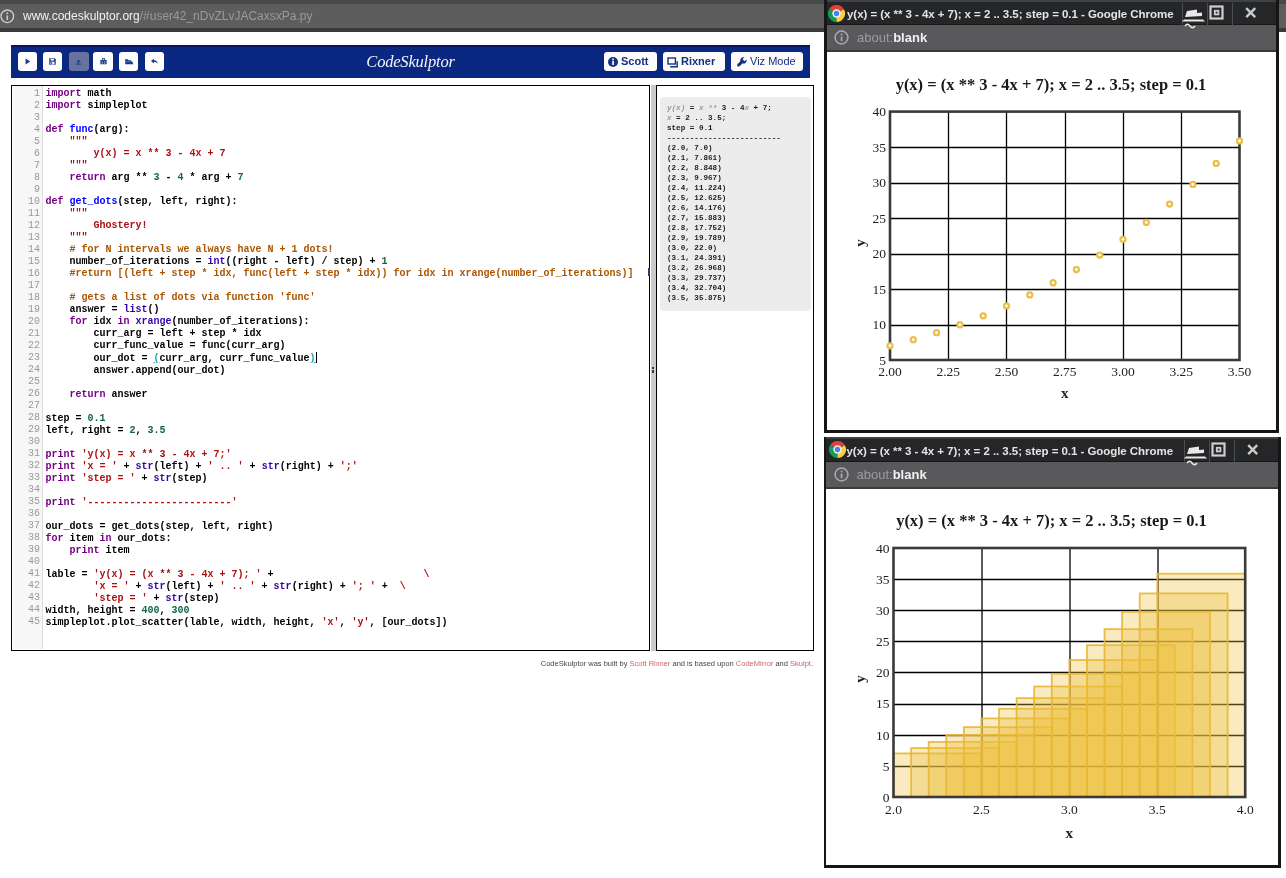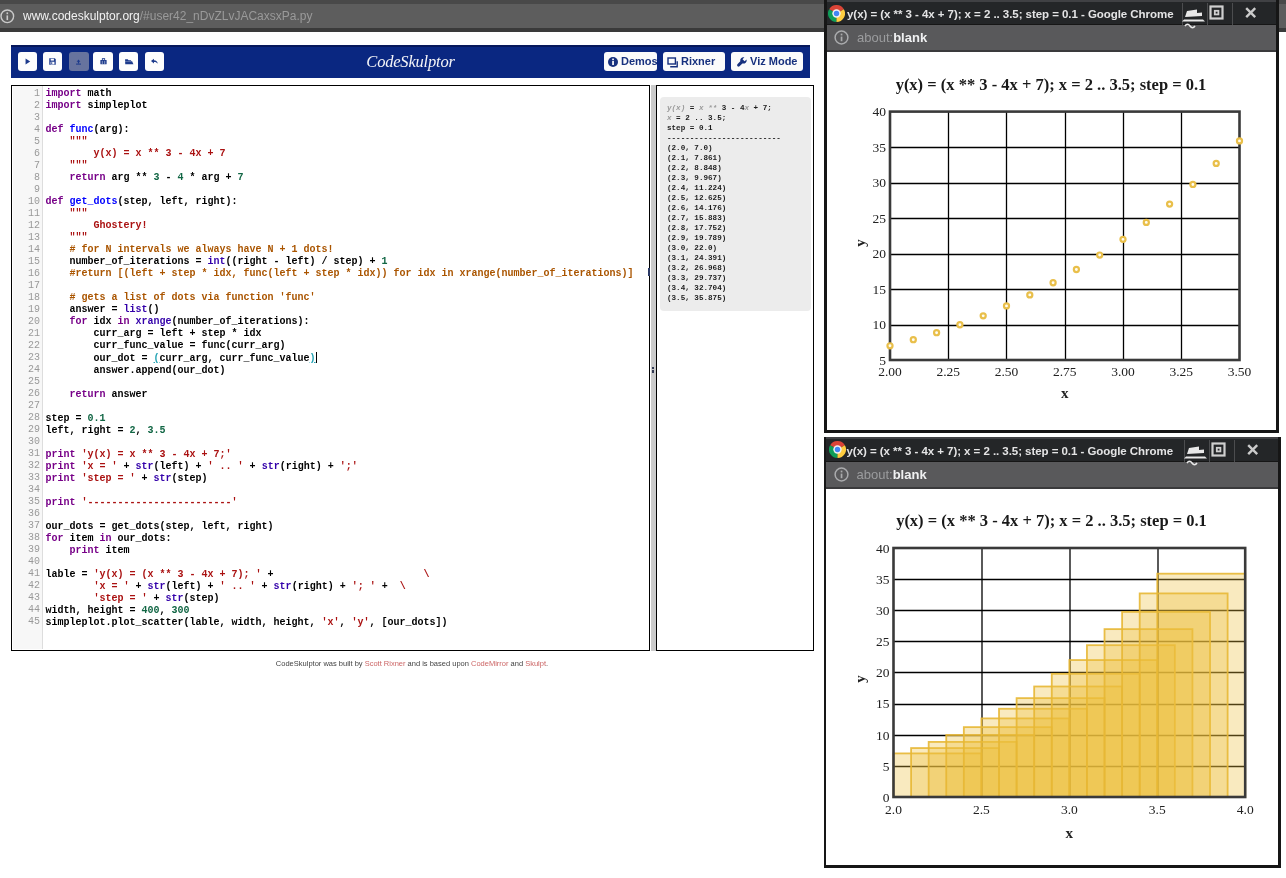--- a/index.html
+++ b/index.html
@@ -61,48 +61,48 @@
 <svg class="abs" style="left:148.1px;top:55.0px;" width="13" height="13" viewBox="0 0 20 20">
     <path d="M9.2,5.6 L9.2,8 C12.6,8 14.6,9.8 15,13.6 C13.4,11.4 11.6,10.6 9.2,10.8 L9.2,13.2 L4.6,9.4 Z" fill="#1c3a8c"></path>
   </svg>
 <div class="abs" style="left:11px;top:52px;width:799px;text-align:center;font-family:'Liberation Serif',serif;font-style:italic;font-size:16.5px;letter-spacing:-0.2px;color:#f5f5f8;">CodeSkulptor</div>
 <div class="abs" style="left:603.6px;top:52.2px;width:53px;height:19.3px;background:#fbfbfb;border-radius:3px;"></div>
 <svg class="abs" style="left:607px;top:56px;" width="12" height="12" viewBox="0 0 12 12">
     <circle cx="6" cy="6" r="5" fill="#16307e"></circle>
     <rect x="5.2" y="5" width="1.7" height="4" fill="#fff"></rect>
     <rect x="5.2" y="2.6" width="1.7" height="1.6" fill="#fff"></rect>
   </svg>
-<div class="abs" style="left:621px;top:52.2px;width:36px;line-height:19.3px;font-weight:bold;font-size:11px;color:#16307e;">Demos</div>
+<div class="abs" style="left:621px;top:52.2px;width:36px;line-height:19.3px;font-weight:bold;font-size:11px;color:#16307e;">Scott</div>
 <div class="abs" style="left:663.4px;top:52.2px;width:61.6px;height:19.3px;background:#fbfbfb;border-radius:3px;"></div>
 <svg class="abs" style="left:667px;top:56.5px;" width="11" height="11" viewBox="0 0 11 11">
     <rect x="1" y="1" width="7.4" height="6" fill="none" stroke="#16307e" stroke-width="1.4"></rect>
     <path d="M3.2,9.8 h7 v-5.6" fill="none" stroke="#16307e" stroke-width="1.4"></path>
   </svg>
 <div class="abs" style="left:681px;top:52.2px;width:44px;line-height:19.3px;font-weight:bold;font-size:11px;color:#16307e;">Rixner</div>
 <div class="abs" style="left:731px;top:52.2px;width:71.9px;height:19.3px;background:#fbfbfb;border-radius:3px;"></div>
 <svg class="abs" style="left:736px;top:56px;" width="12" height="12" viewBox="0 0 12 12">
     <path d="M7.6,1.2 a3.3,3.3 0 0 0 -3.3,4.1 L1.4,8.2 a1.5,1.5 0 0 0 2.1,2.1 L6.4,7.4 a3.3,3.3 0 0 0 4.2,-4.0 L8.6,5.3 L6.5,3.3 L8.4,1.3 Z" fill="#16307e"></path>
   </svg>
-<div class="abs" style="left:750px;top:52.2px;width:52px;line-height:19.3px;font-weight:bold;font-size:11px;color:#16307e;">Viz Mode</div>
+<div class="abs" style="left:750px;top:52.2px;width:52px;line-height:19.3px;font-weight:normal;font-size:11px;color:#16307e;">Viz Mode</div>
 
 <div class="abs" style="left:11px;top:84.5px;width:639px;height:566px;border:1.5px solid #000;box-sizing:border-box;background:#fff;"></div>
 <div class="abs" style="left:12.5px;top:86px;width:29.5px;height:563px;background:#f7f7f7;border-right:1px solid #ddd;"></div>
 <div class="abs gut" style="left:0px;top:88px;width:40px;"><div>1</div><div>2</div><div>3</div><div>4</div><div>5</div><div>6</div><div>7</div><div>8</div><div>9</div><div>10</div><div>11</div><div>12</div><div>13</div><div>14</div><div>15</div><div>16</div><div>17</div><div>18</div><div>19</div><div>20</div><div>21</div><div>22</div><div>23</div><div>24</div><div>25</div><div>26</div><div>27</div><div>28</div><div>29</div><div>30</div><div>31</div><div>32</div><div>33</div><div>34</div><div>35</div><div>36</div><div>37</div><div>38</div><div>39</div><div>40</div><div>41</div><div>42</div><div>43</div><div>44</div><div>45</div></div>
 <div class="abs code" style="left:45.5px;top:88px;"><div><span class="k">import</span> math</div><div><span class="k">import</span> simpleplot</div><div>&nbsp;</div><div><span class="k">def</span> <span class="d">func</span>(arg):</div><div>    <span class="s">"""</span></div><div><span class="s">        y(x) = x ** 3 - 4x + 7</span></div><div>    <span class="s">"""</span></div><div>    <span class="k">return</span> arg ** <span class="n">3</span> - <span class="n">4</span> * arg + <span class="n">7</span></div><div>&nbsp;</div><div><span class="k">def</span> <span class="d">get_dots</span>(step, left, right):</div><div>    <span class="s">"""</span></div><div><span class="s">        Ghostery!</span></div><div>    <span class="s">"""</span></div><div>    <span class="c"># for N intervals we always have N + 1 dots!</span></div><div>    number_of_iterations = <span class="b">int</span>((right - left) / step) + <span class="n">1</span></div><div>    <span class="c">#return [(left + step * idx, func(left + step * idx)) for idx in xrange(number_of_iterations)]</span></div><div>&nbsp;</div><div>    <span class="c"># gets a list of dots via function 'func'</span></div><div>    answer = <span class="b">list</span>()</div><div>    <span class="k">for</span> idx <span class="k">in</span> <span class="b">xrange</span>(number_of_iterations):</div><div>        curr_arg = left + step * idx</div><div>        curr_func_value = func(curr_arg)</div><div>        our_dot = <span class="u">(</span>curr_arg, curr_func_value<span class="u">)</span><span style="display:inline-block;width:1.8px;height:11px;background:#000;vertical-align:-2px;"></span></div><div>        answer.append(our_dot)</div><div>&nbsp;</div><div>    <span class="k">return</span> answer</div><div>&nbsp;</div><div>step = <span class="n">0.1</span></div><div>left, right = <span class="n">2</span>, <span class="n">3.5</span></div><div>&nbsp;</div><div><span class="k">print</span> <span class="s">'y(x) = x ** 3 - 4x + 7;'</span></div><div><span class="k">print</span> <span class="s">'x = '</span> + <span class="b">str</span>(left) + <span class="s">' .. '</span> + <span class="b">str</span>(right) + <span class="s">';'</span></div><div><span class="k">print</span> <span class="s">'step = '</span> + <span class="b">str</span>(step)</div><div>&nbsp;</div><div><span class="k">print</span> <span class="s">'------------------------'</span></div><div>&nbsp;</div><div>our_dots = get_dots(step, left, right)</div><div><span class="k">for</span> item <span class="k">in</span> our_dots:</div><div>    <span class="k">print</span> item</div><div>&nbsp;</div><div>lable = <span class="s">'y(x) = (x ** 3 - 4x + 7); '</span> +                         <span class="s">\</span></div><div>        <span class="s">'x = '</span> + <span class="b">str</span>(left) + <span class="s">' .. '</span> + <span class="b">str</span>(right) + <span class="s">'; '</span> +  <span class="s">\</span></div><div>        <span class="s">'step = '</span> + <span class="b">str</span>(step)</div><div>width, height = <span class="n">400</span>, <span class="n">300</span></div><div>simpleplot.plot_scatter(lable, width, height, <span class="s">'x'</span>, <span class="s">'y'</span>, [our_dots])</div></div>
 <div class="abs" style="left:648.3px;top:268px;width:2.2px;height:8px;background:#2b3a66;"></div>
 
 <div class="abs" style="left:650.5px;top:84.5px;width:5.5px;height:566px;background:#cbcbcb;"></div>
 <div class="abs" style="left:652px;top:366.5px;width:2.2px;height:2.2px;background:#343b54;"></div>
 <div class="abs" style="left:652px;top:370.3px;width:2.2px;height:2.5px;background:#343b54;"></div>
 
 <div class="abs" style="left:656px;top:84.5px;width:157.5px;height:566px;border:1.5px solid #000;box-sizing:border-box;background:#fff;"></div>
 <div class="abs" style="left:659.5px;top:97px;width:151px;height:213.5px;background:#ececec;border-radius:4px;"></div>
 <div class="abs con" style="left:667px;top:102.5px;"><div><span class="gr">y(x)</span> = <span class="gr">x **</span> 3 - 4<span class="gr">x</span> + 7;</div><div><span class="gr">x</span> = 2 .. 3.5;</div><div>step = 0.1</div><div>-------------------------</div><div>(2.0, 7.0)</div><div>(2.1, 7.861)</div><div>(2.2, 8.848)</div><div>(2.3, 9.967)</div><div>(2.4, 11.224)</div><div>(2.5, 12.625)</div><div>(2.6, 14.176)</div><div>(2.7, 15.883)</div><div>(2.8, 17.752)</div><div>(2.9, 19.789)</div><div>(3.0, 22.0)</div><div>(3.1, 24.391)</div><div>(3.2, 26.968)</div><div>(3.3, 29.737)</div><div>(3.4, 32.704)</div><div>(3.5, 35.875)</div></div>
 
-<div class="abs" style="left:11px;top:658.5px;width:802px;text-align:center;font-size:7.5px;color:#444;">CodeSkulptor was built by <span style="color:#c66">Scott Rixner</span> and is based upon <span style="color:#c66">CodeMirror</span> and <span style="color:#c66">Skulpt</span>.</div>
+<div class="abs" style="left:11px;top:658.5px;width:802px;text-align:right;font-size:7.5px;color:#444;">CodeSkulptor was built by <span style="color:#c66">Scott Rixner</span> and is based upon <span style="color:#c66">CodeMirror</span> and <span style="color:#c66">Skulpt</span>.</div>
 
 <div class="abs" style="left:824.0px;top:0.0px;width:454.5px;height:432.5px;background:#161616;"></div>
 <div class="abs" style="left:826.5px;top:0.0px;width:449.5px;height:22px;background:#242628;border-top:2.5px solid #404144;box-sizing:content-box;"></div>
 <svg class="abs" style="left:827.5px;top:5.0px;" width="17" height="17" viewBox="0 0 16 16">
     <path d="M8,8 L1.07,4 A8,8 0 0 1 14.93,4 Z" fill="#db4437"></path>
     <path d="M8,8 L1.07,4 A8,8 0 0 0 8,16 Z" fill="#0f9d58"></path>
     <path d="M8,8 L8,16 A8,8 0 0 0 14.93,4 Z" fill="#ffcd40"></path>
     <circle cx="8" cy="8" r="3.95" fill="#f1f1f1"></circle>
     <circle cx="8" cy="8" r="2.55" fill="#4285f4"></circle>
   </svg>

